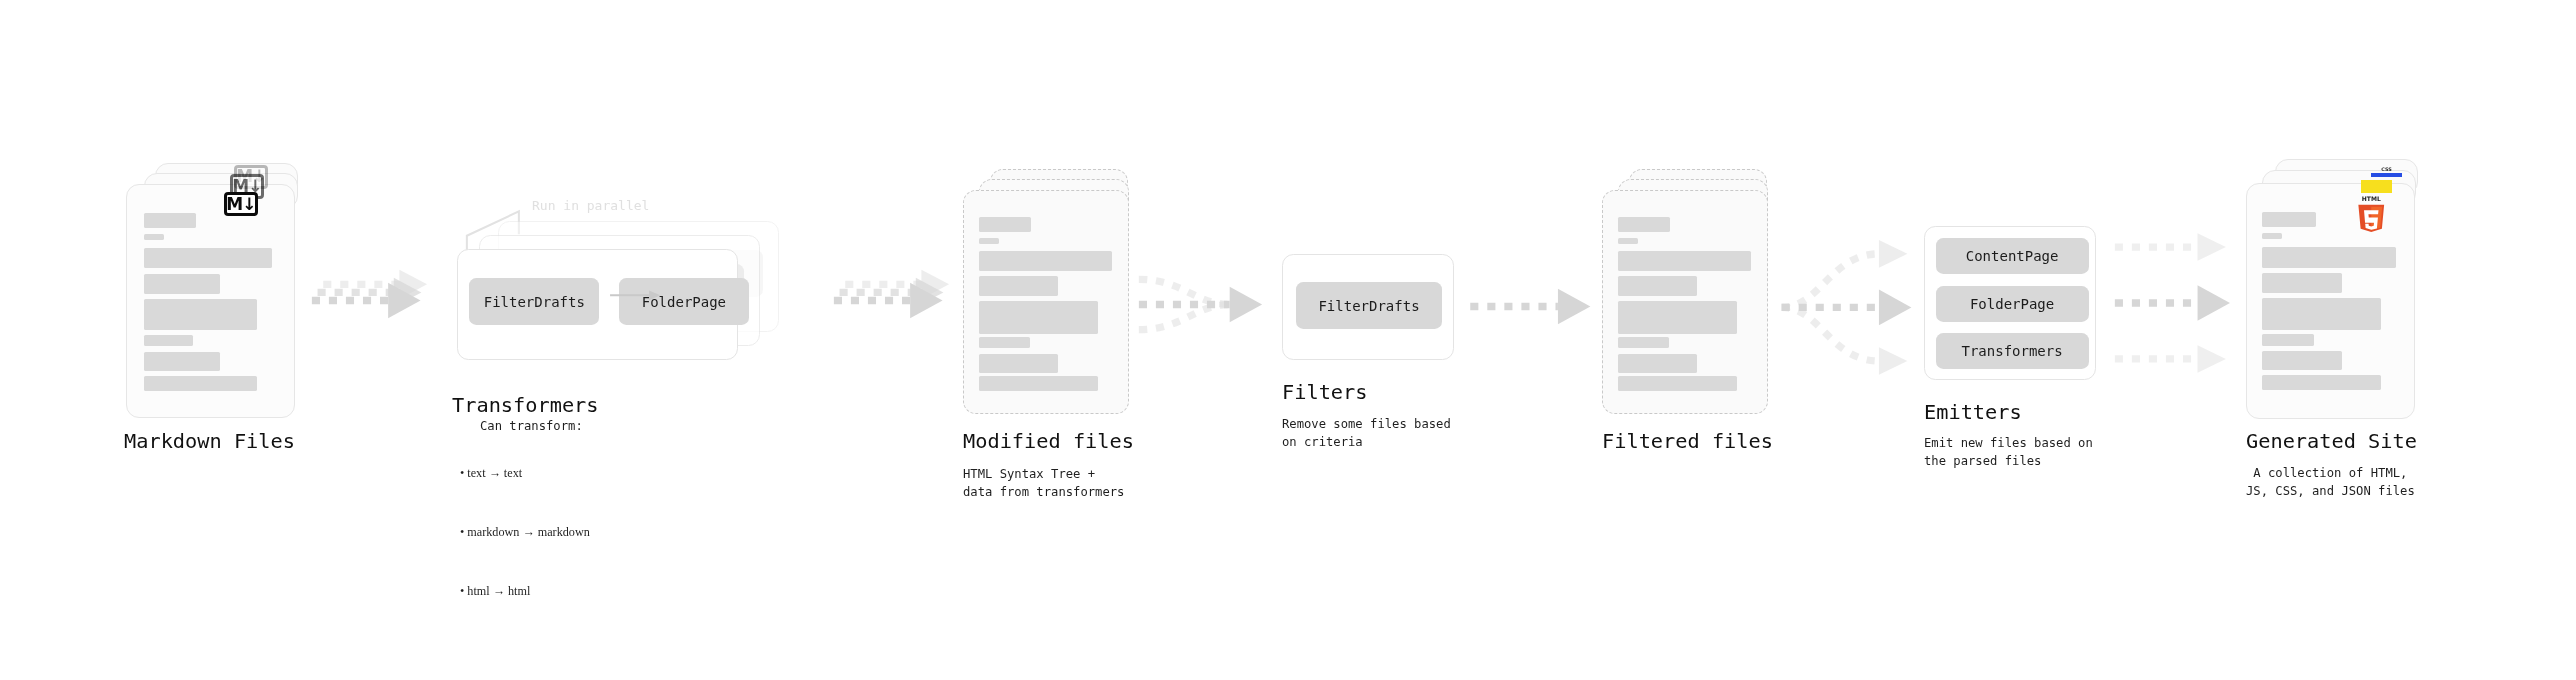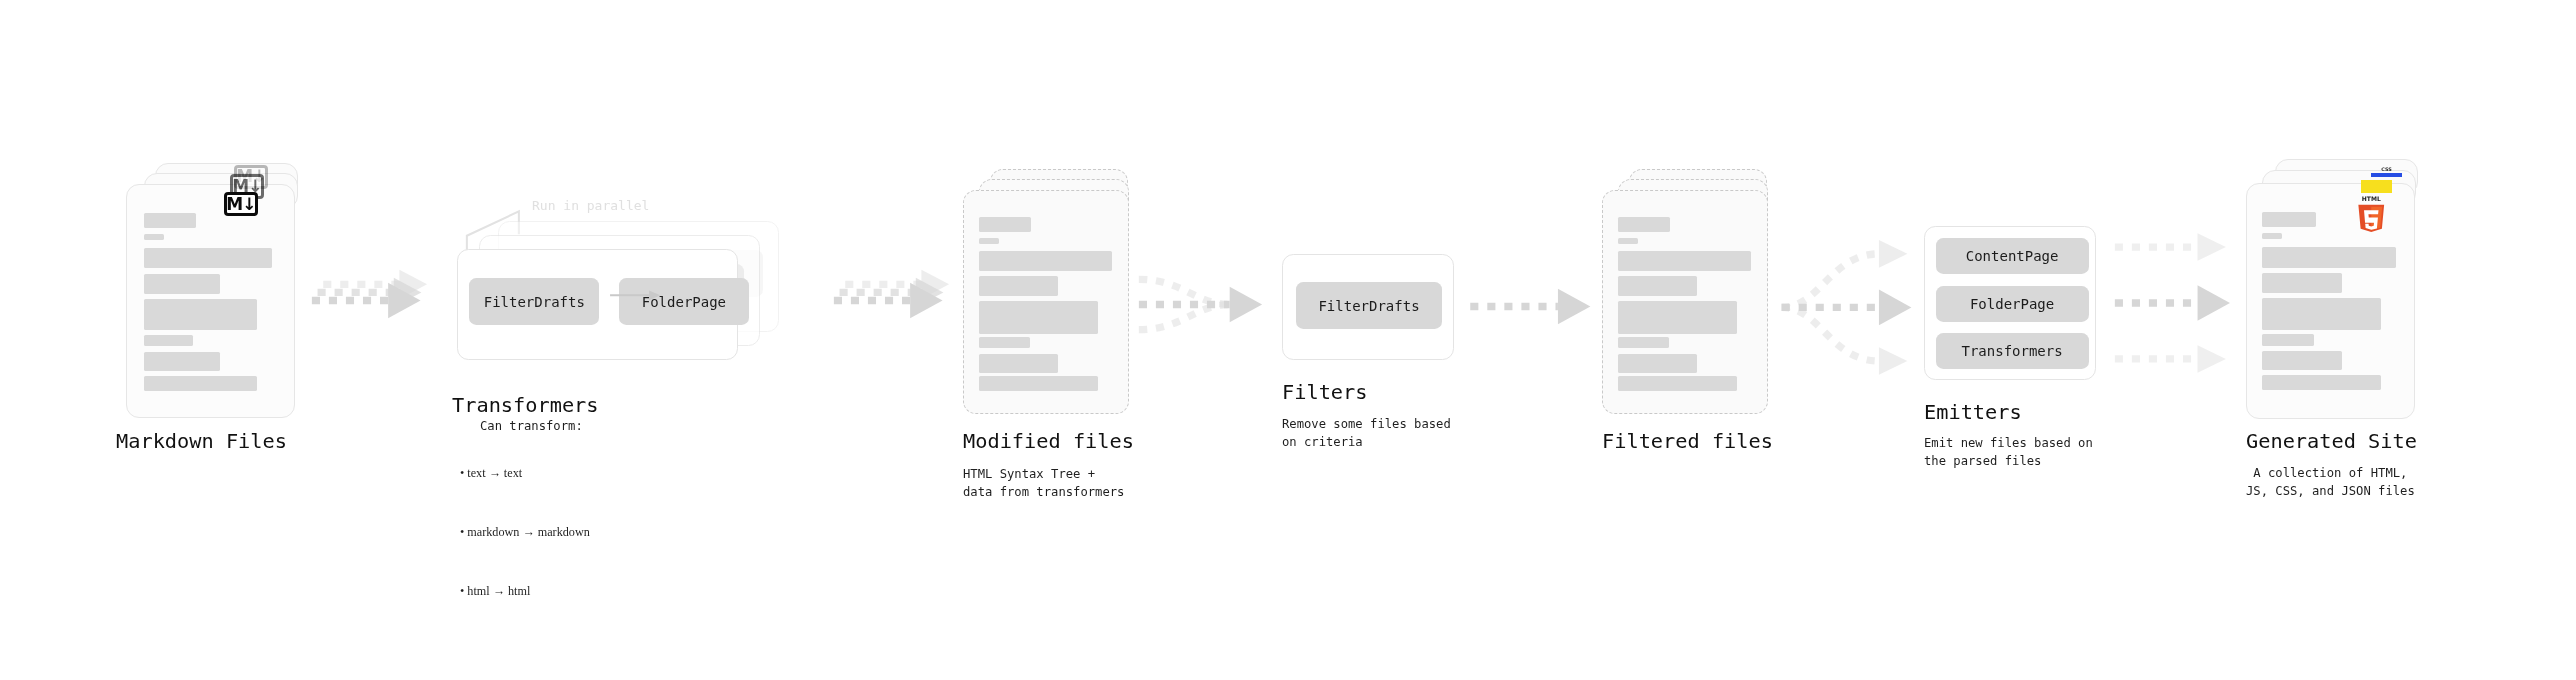--- a/index.html
+++ b/index.html
@@ -114,21 +114,21 @@
       <div class="bar" style="left:17px;top:114px;width:113px;height:31px;"></div>
       <div class="bar" style="left:17px;top:150px;width:49px;height:11.4px;"></div>
       <div class="bar" style="left:17px;top:167px;width:76px;height:18.7px;"></div>
       <div class="bar" style="left:17px;top:191px;width:113px;height:14.6px;"></div>
     </div>
 
     <div class="md-badge" style="left:108px;top:1.6px;opacity:.28;">M↓</div>
     <div class="md-badge" style="left:104px;top:11.4px;opacity:.6;">M↓</div>
     <div class="md-badge" style="left:98px;top:29px;">M↓</div>
   </div>
-  <div class="title" style="left:116px;top:429px;">Markdown Files</div>
+  <div class="title" style="left:124px;top:429px;">Markdown Files</div>
 
   <svg class="arrow-svg" style="left:307px;top:268px;width:146px;height:65px;" viewBox="0 0 180 80">
     <g stroke="#d6d6d6" stroke-width="9" stroke-dasharray="10 11" fill="none" opacity="0.45" transform="translate(14,-20)">
       <line x1="6" y1="40" x2="100" y2="40"></line>
     </g>
     <polygon points="100,22 134,40 100,58" fill="#d6d6d6" opacity="0.45" transform="translate(14,-20)"></polygon>
     <g stroke="#d6d6d6" stroke-width="9" stroke-dasharray="10 11" fill="none" opacity="0.7" transform="translate(7,-10)">
       <line x1="6" y1="40" x2="100" y2="40"></line>
     </g>
     <polygon points="100,22 134,40 100,58" fill="#d6d6d6" opacity="0.7" transform="translate(7,-10)"></polygon>

